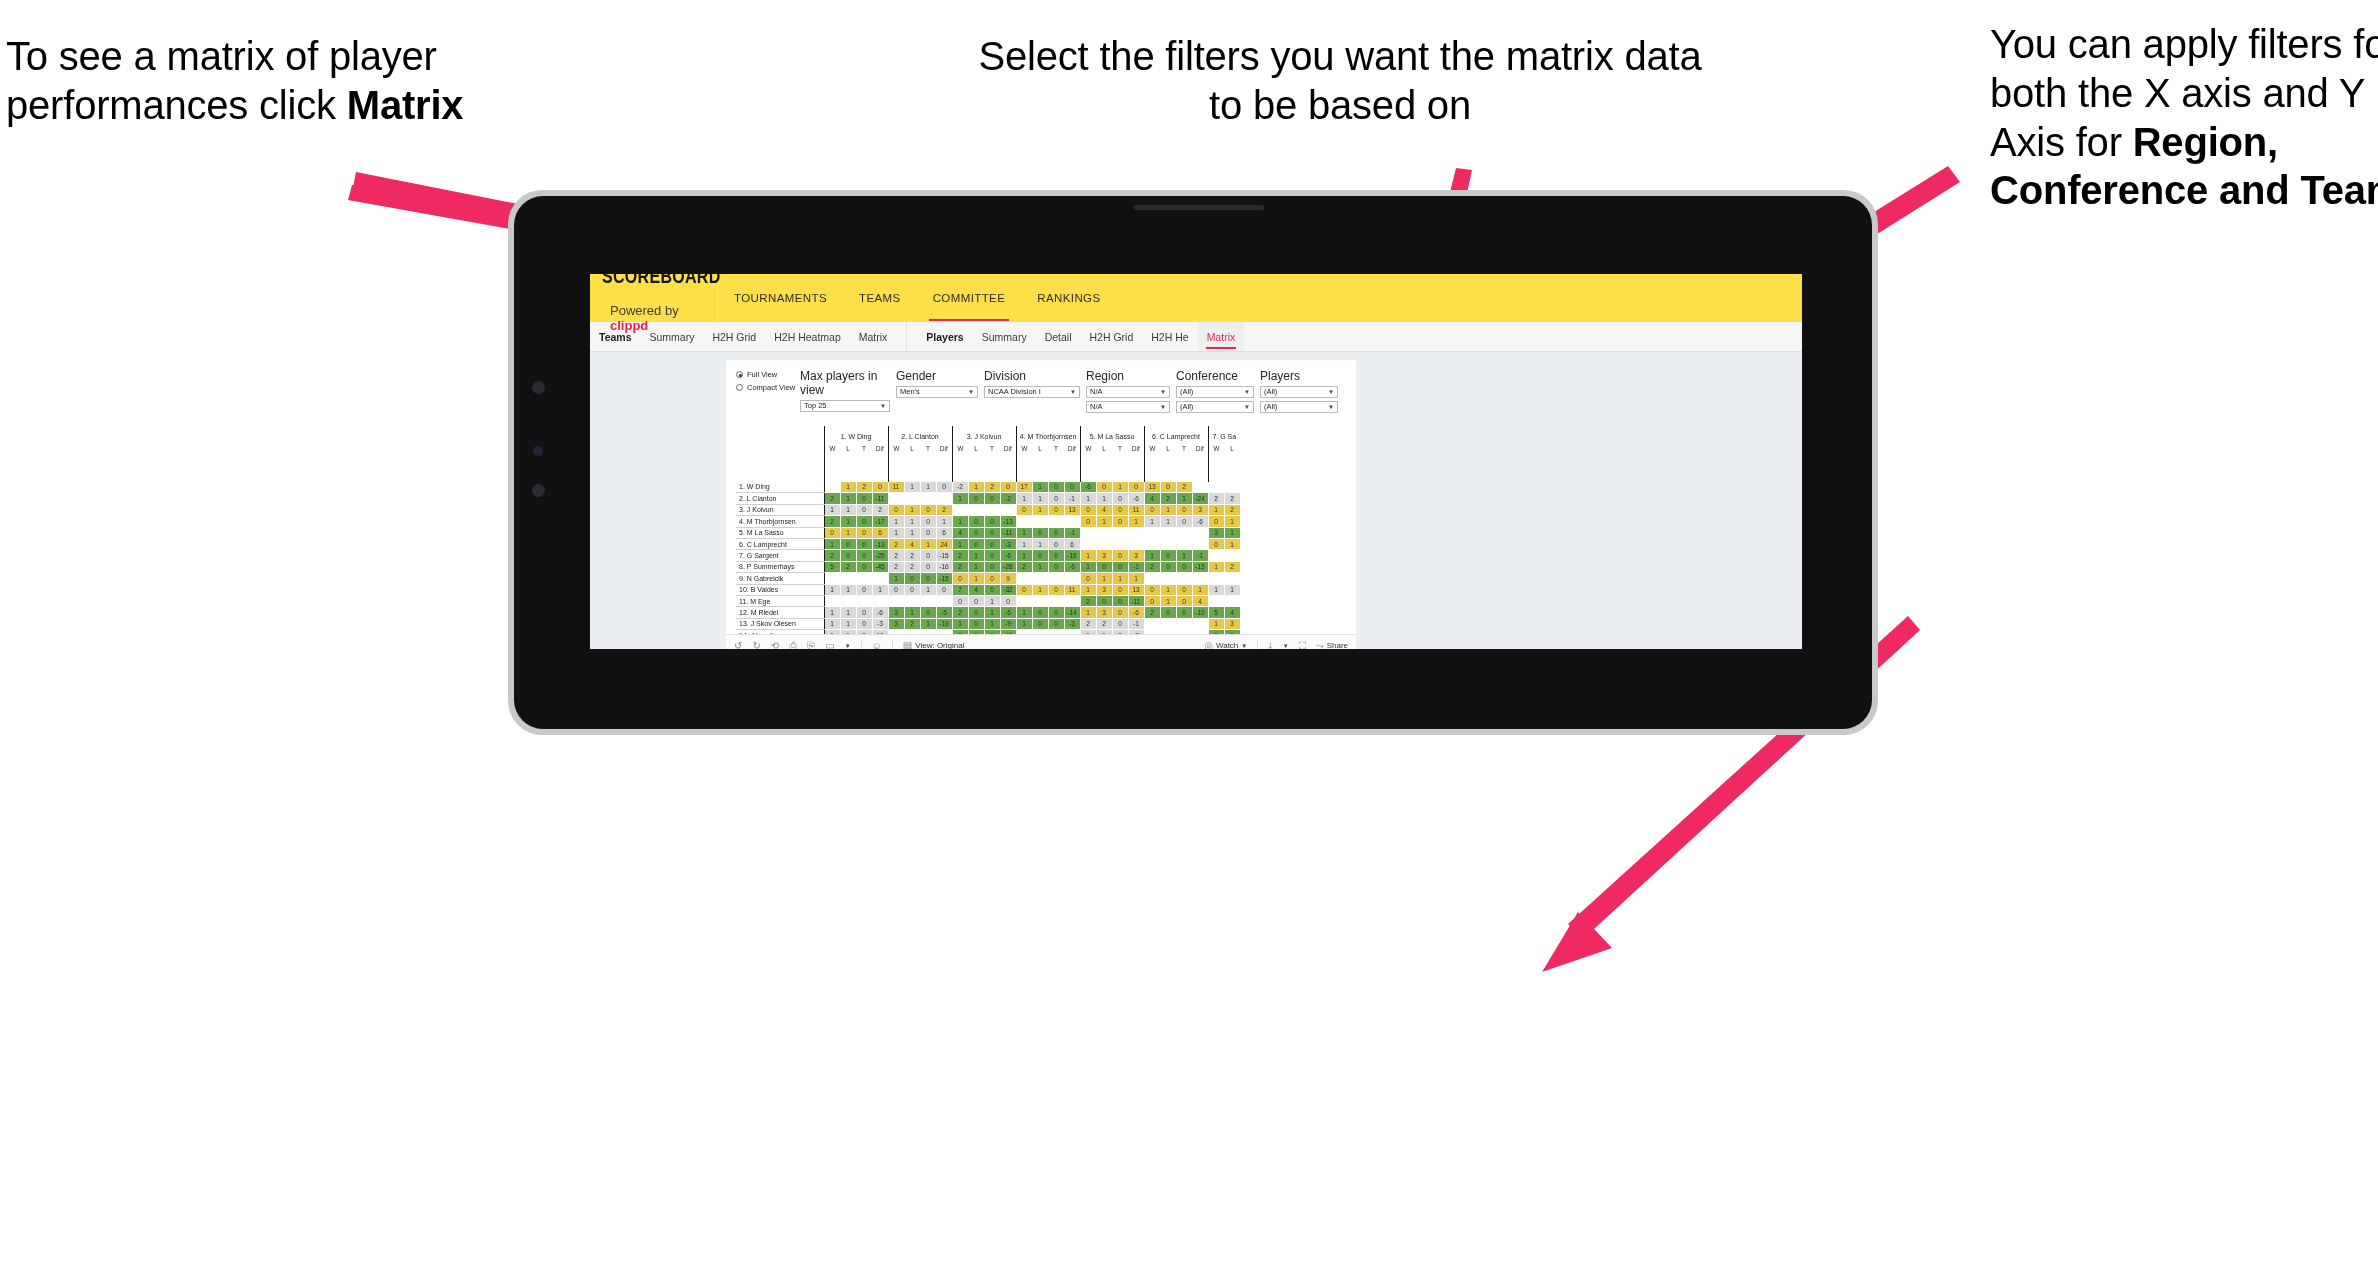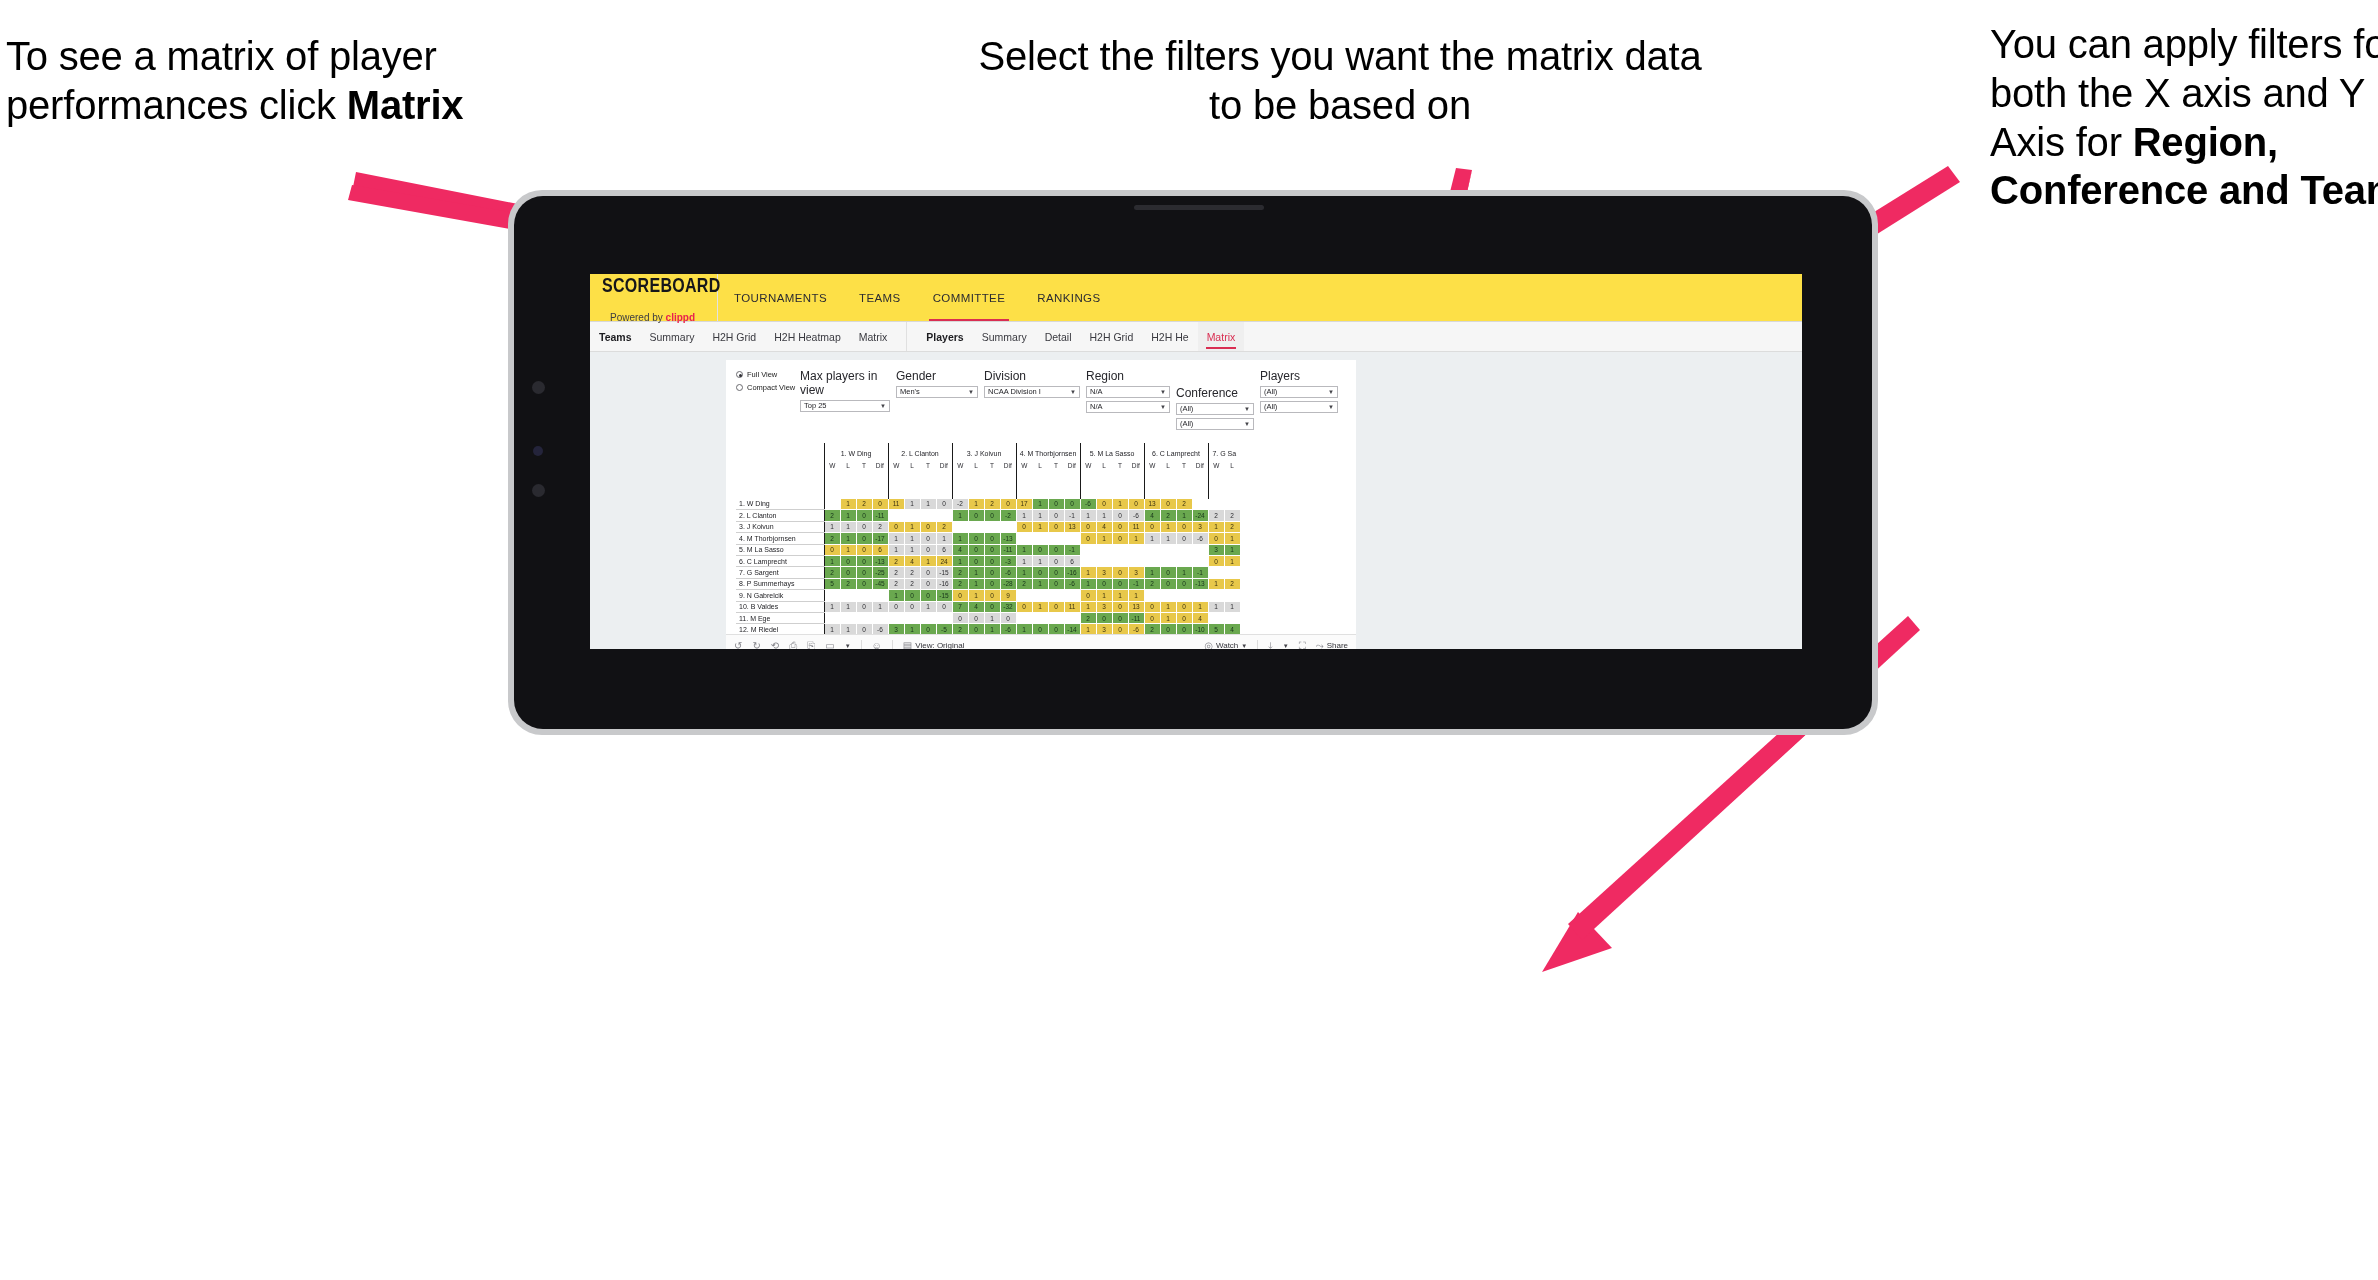--- a/index.html
+++ b/index.html
@@ -66,21 +66,21 @@
   #brand {
     width: 128px; padding: 4px 0 0 12px; border-right: 1px solid #e2e2e2;
     display: flex; flex-direction: column; justify-content: center;
   }
   #brand-title {
     font-family: "Liberation Sans", sans-serif;
     font-weight: 700; font-size: 16px; letter-spacing: 0.3px;
     color: #16161a; line-height: 1;
     transform: scaleY(1.25); transform-origin: left top;
   }
-  #brand-sub { font-size: 10px; color: #3d3d42; margin-top: 20px; padding-left: 8px; }
+  #brand-sub { font-size: 13px; color: #3d3d42; margin-top: 20px; padding-left: 8px; }
   #brand-sub .clippd { color: #e8204f; font-weight: 700; }
   .nav-item {
     display: flex; align-items: center; padding: 0 16px;
     font-size: 11.5px; letter-spacing: 0.4px; color: #2b2b31;
     position: relative; cursor: pointer;
   }
   .nav-item.active::after {
     content:""; position:absolute; left: 12px; right: 12px; bottom: 0;
     height: 2px; background: #d92e52;
   }
@@ -119,21 +119,21 @@
   }
   .radio.on::after {
     content:""; position:absolute; left:1.5px; top:1.5px; width:3px; height:3px;
     border-radius:50%; background:#303036;
   }
   .fgroup { margin-right: 6px; }
   .fgroup.w1 { width: 90px; }
   .fgroup.w2 { width: 82px; }
   .fgroup.w3 { width: 96px; }
   .fgroup.w4 { width: 84px; }
-  .fgroup.w5 { width: 78px; margin-top: 17px; }
+  .fgroup.w5 { width: 78px; }
   .fgroup.w6 { width: 78px; margin-right:0; }
   .flabel { font-size: 12px; color: #27272c; margin-bottom: 2.5px; display:block; }
   .fselect {
     height: 12px; border: 1px solid #b9b9bd; background:#fff;
     display:flex; align-items:center; justify-content:space-between;
     padding: 0 3px; font-size: 7.5px; color:#1d1d22; cursor:pointer;
     margin-bottom: 3px;
   }
   .caret { font-size: 6px; color:#44444a; line-height:1; }
 

